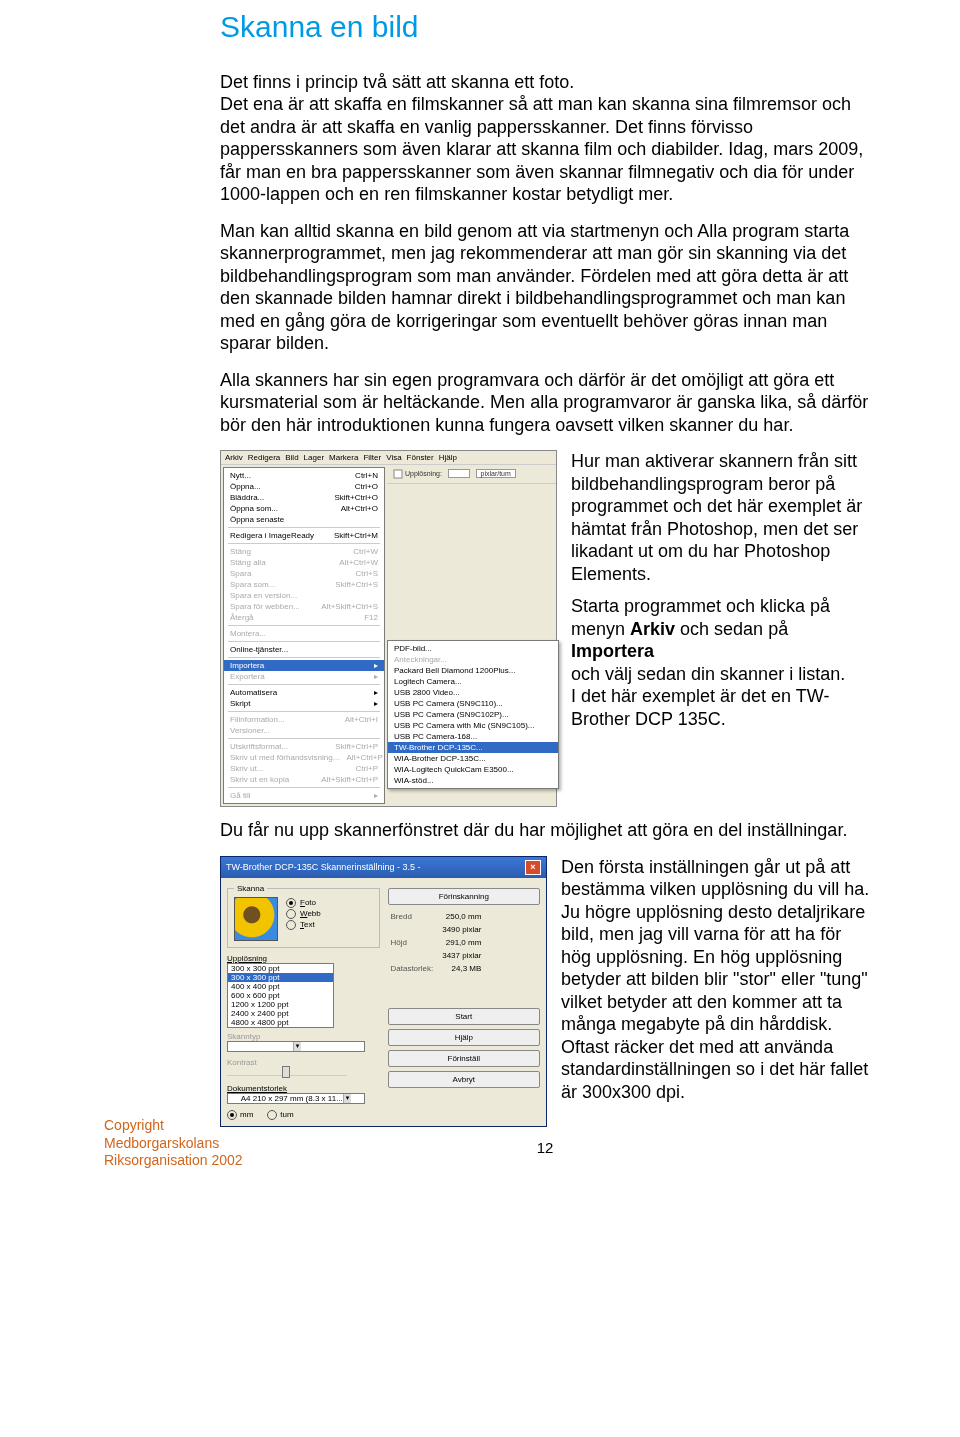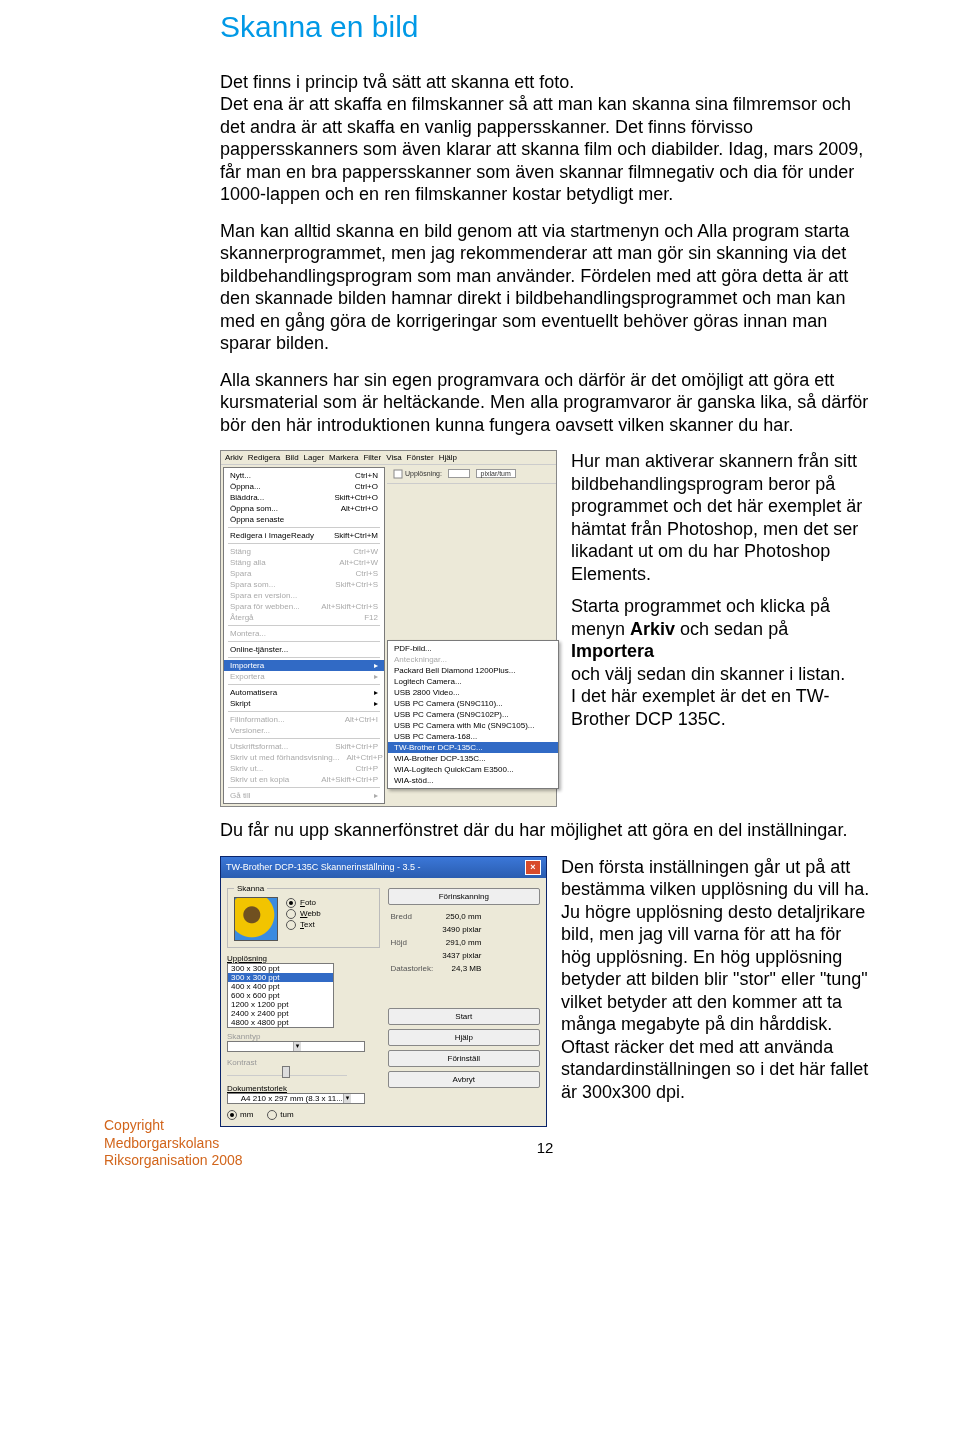--- a/index.html
+++ b/index.html
@@ -468,15 +468,15 @@
     <div class="txt">
       <p>Den första inställningen går ut på att bestämma vilken upplösning du vill ha. Ju högre upplösning desto detaljrikare bild, men jag vill varna för att ha för hög upplösning. En hög upplösning betyder att bilden blir "stor" eller "tung" vilket betyder att den kommer att ta många megabyte på din hårddisk. Oftast räcker det med att använda standardinställningen so i det här fallet är 300x300 dpi.</p>
     </div>
   </div>
 
   <div class="pagenum">12</div>
 
   <div class="footer">
     <span>Copyright</span><br>
     <span>Medborgarskolans</span><br>
-    <span>Riksorganisation 2008</span>
+    <span>Riksorganisation 2002</span>
   </div>
 </div>
 
 </body></html>

